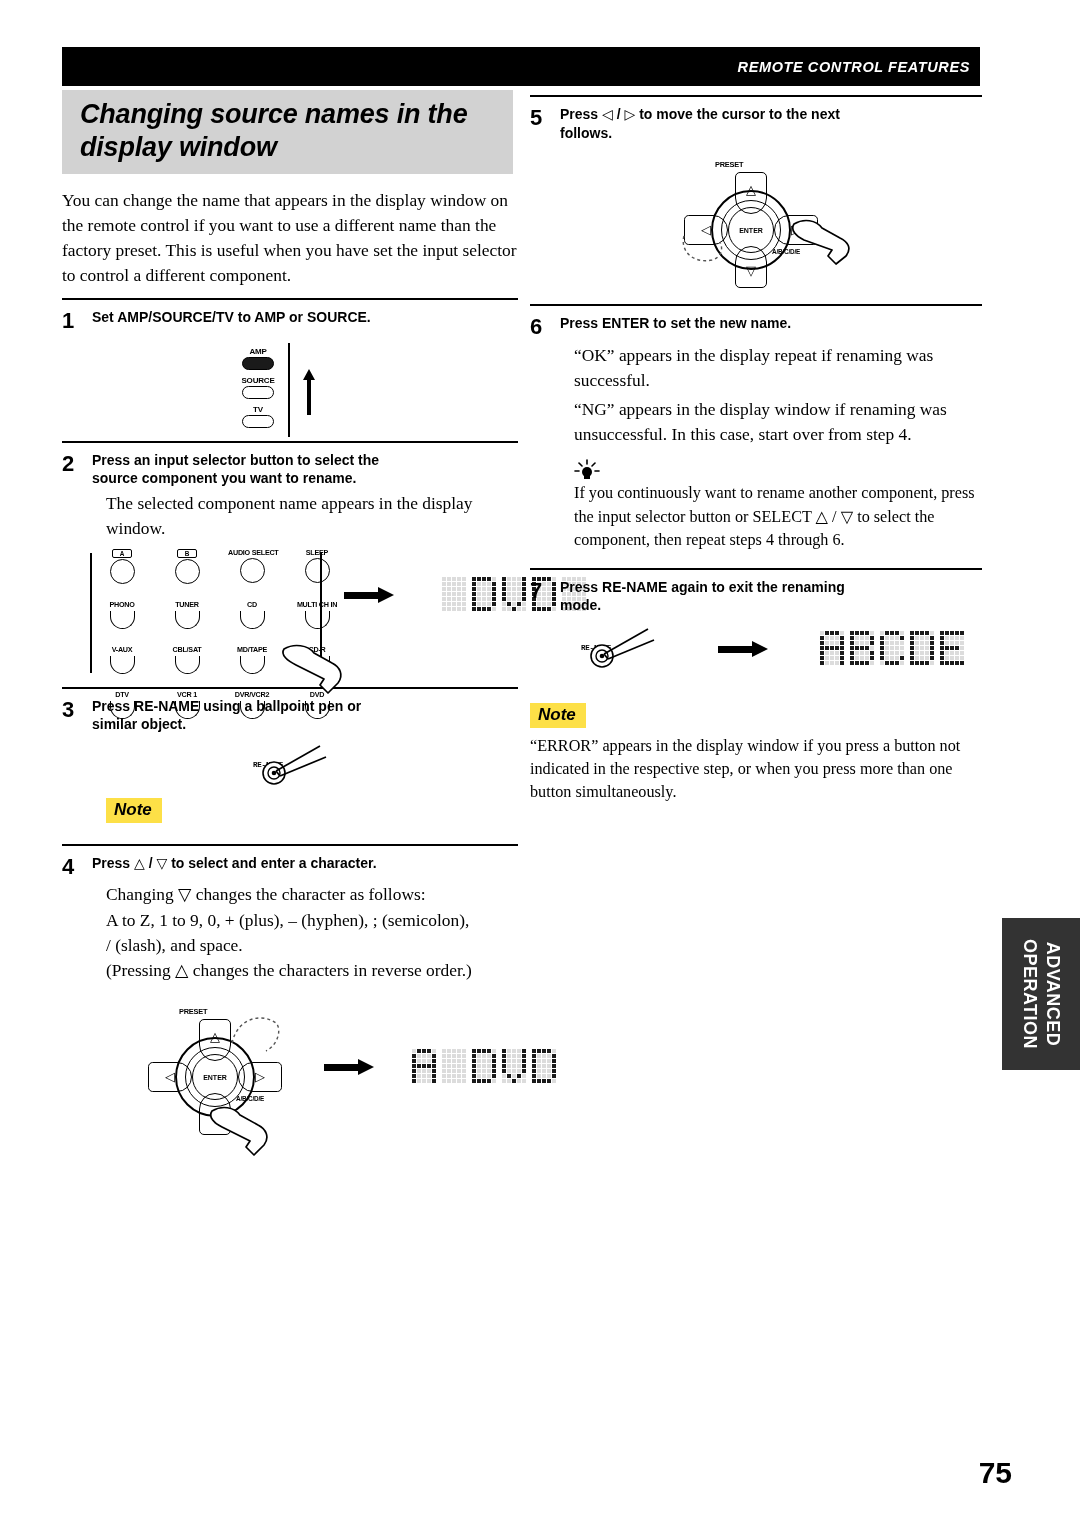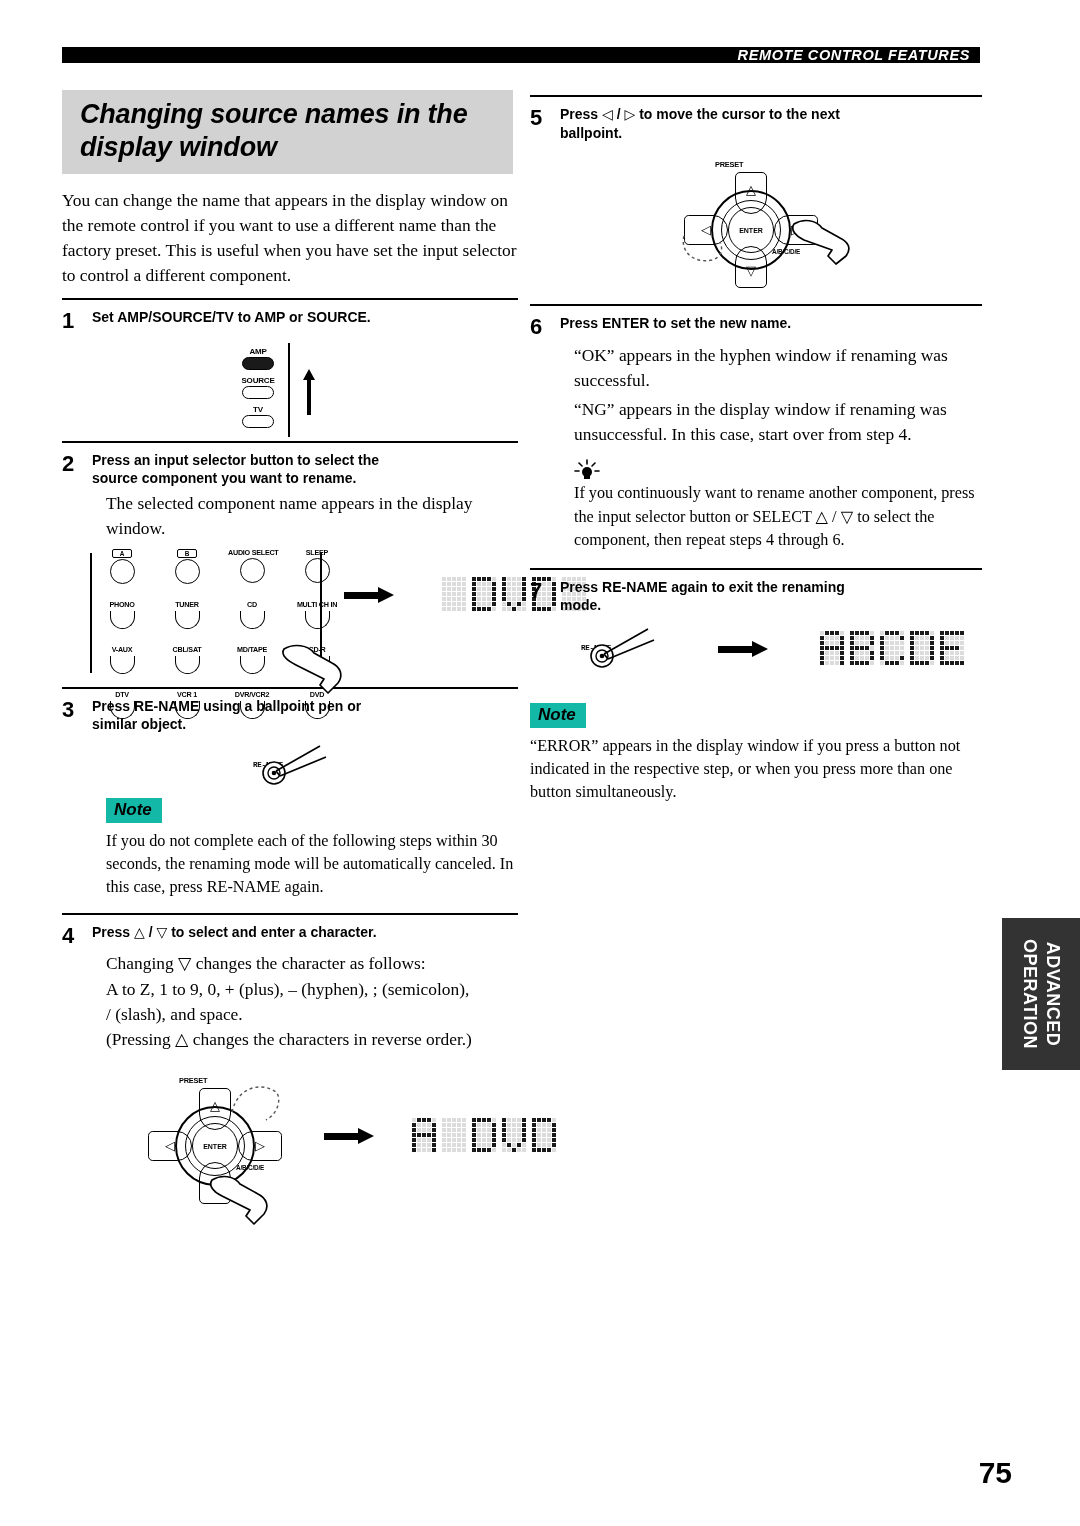--- a/index.html
+++ b/index.html
@@ -9,21 +9,21 @@
     background: #ffffff;
     font-family: "Liberation Serif", serif;
     color: #000;
     position: relative;
     overflow: hidden;
   }
 
   
   .header-band {
     position: absolute; left: 62px; top: 47px;
-    width: 918px; height: 16px;
+    width: 918px; height: 39px;
     background: #000;
     display: flex; align-items: center; justify-content: flex-end;
   }
   .header-band .hdr-text {
     font-family: "Liberation Sans", sans-serif;
     font-style: italic; font-weight: bold;
     font-size: 14.5px; letter-spacing: 0.6px;
     color: #fff; padding-right: 10px;
   }
 
@@ -64,21 +64,21 @@
   .step-head {
     font-family: "Liberation Sans", sans-serif;
     font-weight: bold; font-size: 14px;
     line-height: 1.33; flex: 1;
   }
   .sym { font-family: "DejaVu Sans", sans-serif; font-weight: normal; }
 
   
   .note-tag {
     display: inline-block;
-    background: #14b8a6;
+    background: #fde047;
     font-family: "Liberation Sans", sans-serif;
     font-weight: bold; font-style: italic;
     font-size: 17px;
     padding: 2px 10px 3px 8px;
     margin-bottom: 7px;
   }
   .note-body { font-size: 16.2px; line-height: 1.42; }
 
   .tip-icon { font-size: 19px; line-height: 1; margin-bottom: 1px; display:block; }
 
@@ -563,21 +563,20 @@
         <circle cx="24" cy="33" r="2.3" fill="#000"></circle>
         <path d="M26,31 L70,6" stroke="#000" stroke-width="1.7" fill="none"></path>
         <path d="M30,36 L76,17" stroke="#000" stroke-width="1.7" fill="none"></path>
         <path d="M26,31 L30,36" stroke="#000" stroke-width="1.7" fill="none"></path>
       </svg>
     </div>
   </div>
 
   <div style="padding-left:44px; margin-top:2px;">
     <div class="note-tag">Note</div>
-    <div class="note-body">If you do not complete each of the following steps within 30 seconds, the renaming mode will be automatically canceled. In this case, press RE-NAME again.</div>
   </div>
 
   <div class="rule" style="margin-top:14px;"></div>
   <div class="step">
     <div class="step-num">4</div>
     <div class="step-head">
       <span>Press </span><span class="sym">△</span><span> / </span><span class="sym">▽</span><span> to select and enter a character.</span>
     </div>
   </div>
   <div class="body-p indent" style="margin-top:2px;">
@@ -800,21 +799,21 @@
   </div>
 </div>
 
 <div class="col-right">
 
   <div class="rule" style="margin-top:0;"></div>
   <div class="step">
     <div class="step-num">5</div>
     <div class="step-head">
       <div><span>Press </span><span class="sym">◁</span><span> / </span><span class="sym">▷</span><span> to move the cursor to the next</span></div>
-      <div>ballpoint.</div>
+      <div>follows.</div>
     </div>
   </div>
 
   <div class="fig" style="height:150px; margin-top:12px;">
     <div class="dpad" style="position:absolute; left:148px; top:6px;">
       <div class="dpad-lbl preset">PRESET</div>
       <div class="dkey up">△</div>
       <div class="dkey down">▽</div>
       <div class="dkey left">◁</div>
       <div class="dkey right">▷</div>
@@ -829,21 +828,21 @@
         <path d="M4,8 C14,2 26,4 32,12 L50,22 C58,26 62,32 56,40 L46,48 L38,40 L42,34 L14,24 C6,20 0,14 4,8 Z" fill="#fff" stroke="#000" stroke-width="1.7" stroke-linejoin="round"></path>
       </svg>
     </div>
   </div>
 
   <div class="rule" style="margin-top:0;"></div>
   <div class="step">
     <div class="step-num">6</div>
     <div class="step-head">Press ENTER to set the new name.</div>
   </div>
-  <p class="body-p indent" style="margin-top:2px;">“OK” appears in the hyphen window if renaming was successful.</p>
+  <p class="body-p indent" style="margin-top:2px;">“OK” appears in the display repeat if renaming was successful.</p>
   <p class="body-p indent">“NG” appears in the display window if renaming was unsuccessful. In this case, start over from step 4.</p>
 
   <div style="padding-left:44px; margin-top:12px;">
     <svg class="tip-icon" width="26" height="22">
       <circle cx="13" cy="13" r="5" fill="#000"></circle>
       <rect x="10" y="17" width="6" height="3" fill="#000"></rect>
       <g stroke="#000" stroke-width="1.6" stroke-linecap="round">
         <path d="M13,1 L13,5"></path>
           <path d="M5,4 L8,7"></path>
           <path d="M21,4 L18,7"></path>

